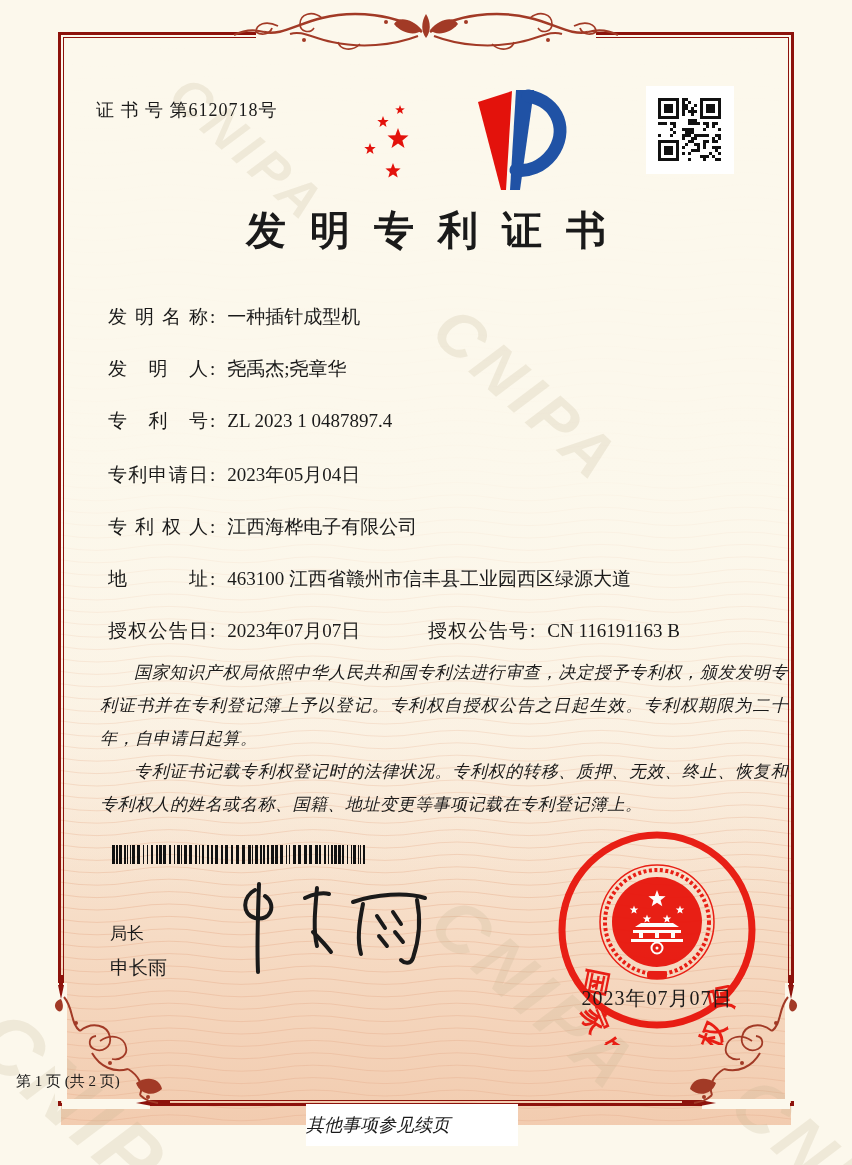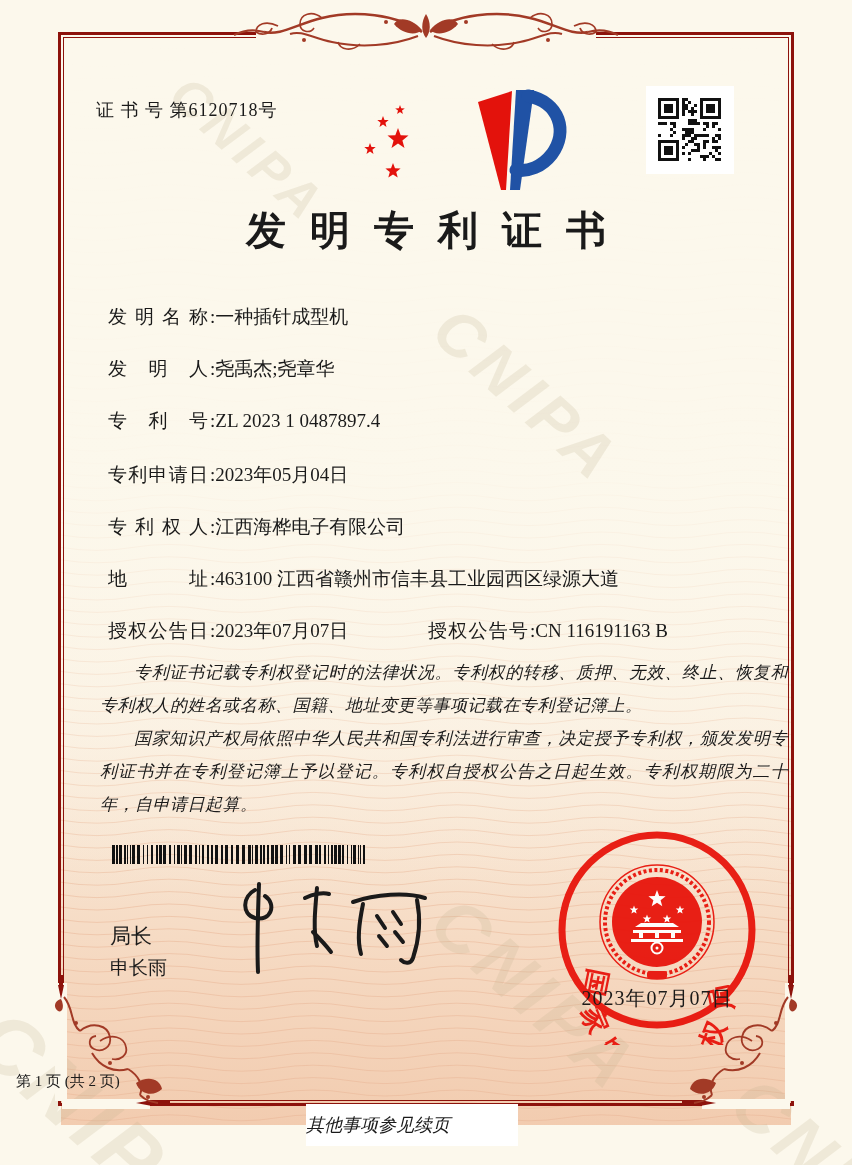--- a/index.html
+++ b/index.html
@@ -26,28 +26,28 @@
   
   #certNo{left:96px;top:88px;font-size:18px;letter-spacing:1px;margin-top:10px;}
   #logo{left:360px;top:86px;}
   #qrBox{left:646px;top:86px;width:88px;height:88px;background:#fff;}
   #title{left:0;top:203px;width:852px;text-align:center;font-size:40px;font-weight:bold;
          letter-spacing:24px;text-indent:24px;}
   
   .frow{position:absolute;left:108px;width:684px;font-size:19px;white-space:nowrap;}
   .flabel{display:inline-flex;justify-content:space-between;width:100px;}
   .colon{margin-left:2px;}
-  .fval{margin-left:0;}
+  .fval{margin-left:12px;}
   .g2{position:absolute;left:320px;top:0;}
   
   #bodyText{left:100px;top:656px;width:688px;font-size:17px;line-height:33px;
             font-style:italic;text-align:justify;letter-spacing:.5px;}
   #bodyText p{margin:0;text-indent:2em;}
   
-  #signerTitle{left:110px;top:922px;font-size:21px;font-family:"Liberation Sans","DejaVu Sans",sans-serif;}
+  #signerTitle{left:110px;top:922px;font-size:17px;font-family:"Liberation Sans","DejaVu Sans",sans-serif;}
   #signerName{left:110px;top:955px;font-size:19px;font-family:Liberation Mono, monospace;}
   
   #pageNo{left:16px;top:1072px;width:852px;font-size:15px;}
   #noteBox{left:306px;top:1104px;width:212px;height:42px;background:#fff;
            text-align:left;line-height:42px;font-size:18px;font-style:italic;}
 </style>
 </head>
 <body>
 
 <div id="page">
@@ -303,22 +303,22 @@
           <span>授</span>
           <span>权</span>
           <span>公</span>
           <span>告</span>
           <span>号</span>
         </span><span class="colon">:</span><span class="fval">CN 116191163 B</span>
     </span>
   </div>
 
   <div id="bodyText" class="abs">
+    <p>国家知识产权局依照中华人民共和国专利法进行审查，决定授予专利权，颁发发明专利证书并在专利登记簿上予以登记。专利权自授权公告之日起生效。专利权期限为二十年，自申请日起算。</p>
     <p>专利证书记载专利权登记时的法律状况。专利权的转移、质押、无效、终止、恢复和专利权人的姓名或名称、国籍、地址变更等事项记载在专利登记簿上。</p>
-    <p>国家知识产权局依照中华人民共和国专利法进行审查，决定授予专利权，颁发发明专利证书并在专利登记簿上予以登记。专利权自授权公告之日起生效。专利权期限为二十年，自申请日起算。</p>
   </div>
 
   <svg class="abs" style="left:112px;top:845px" width="260" height="19" viewBox="0 0 260 19">
       <g id="bars" fill="#111">
         <rect x="0" y="0" width="3" height="19"></rect>
         <rect x="4" y="0" width="2" height="19"></rect>
         <rect x="7" y="0" width="3" height="19"></rect>
         <rect x="12" y="0" width="2" height="19"></rect>
         <rect x="15" y="0" width="1" height="19"></rect>
         <rect x="18" y="0" width="1" height="19"></rect>

